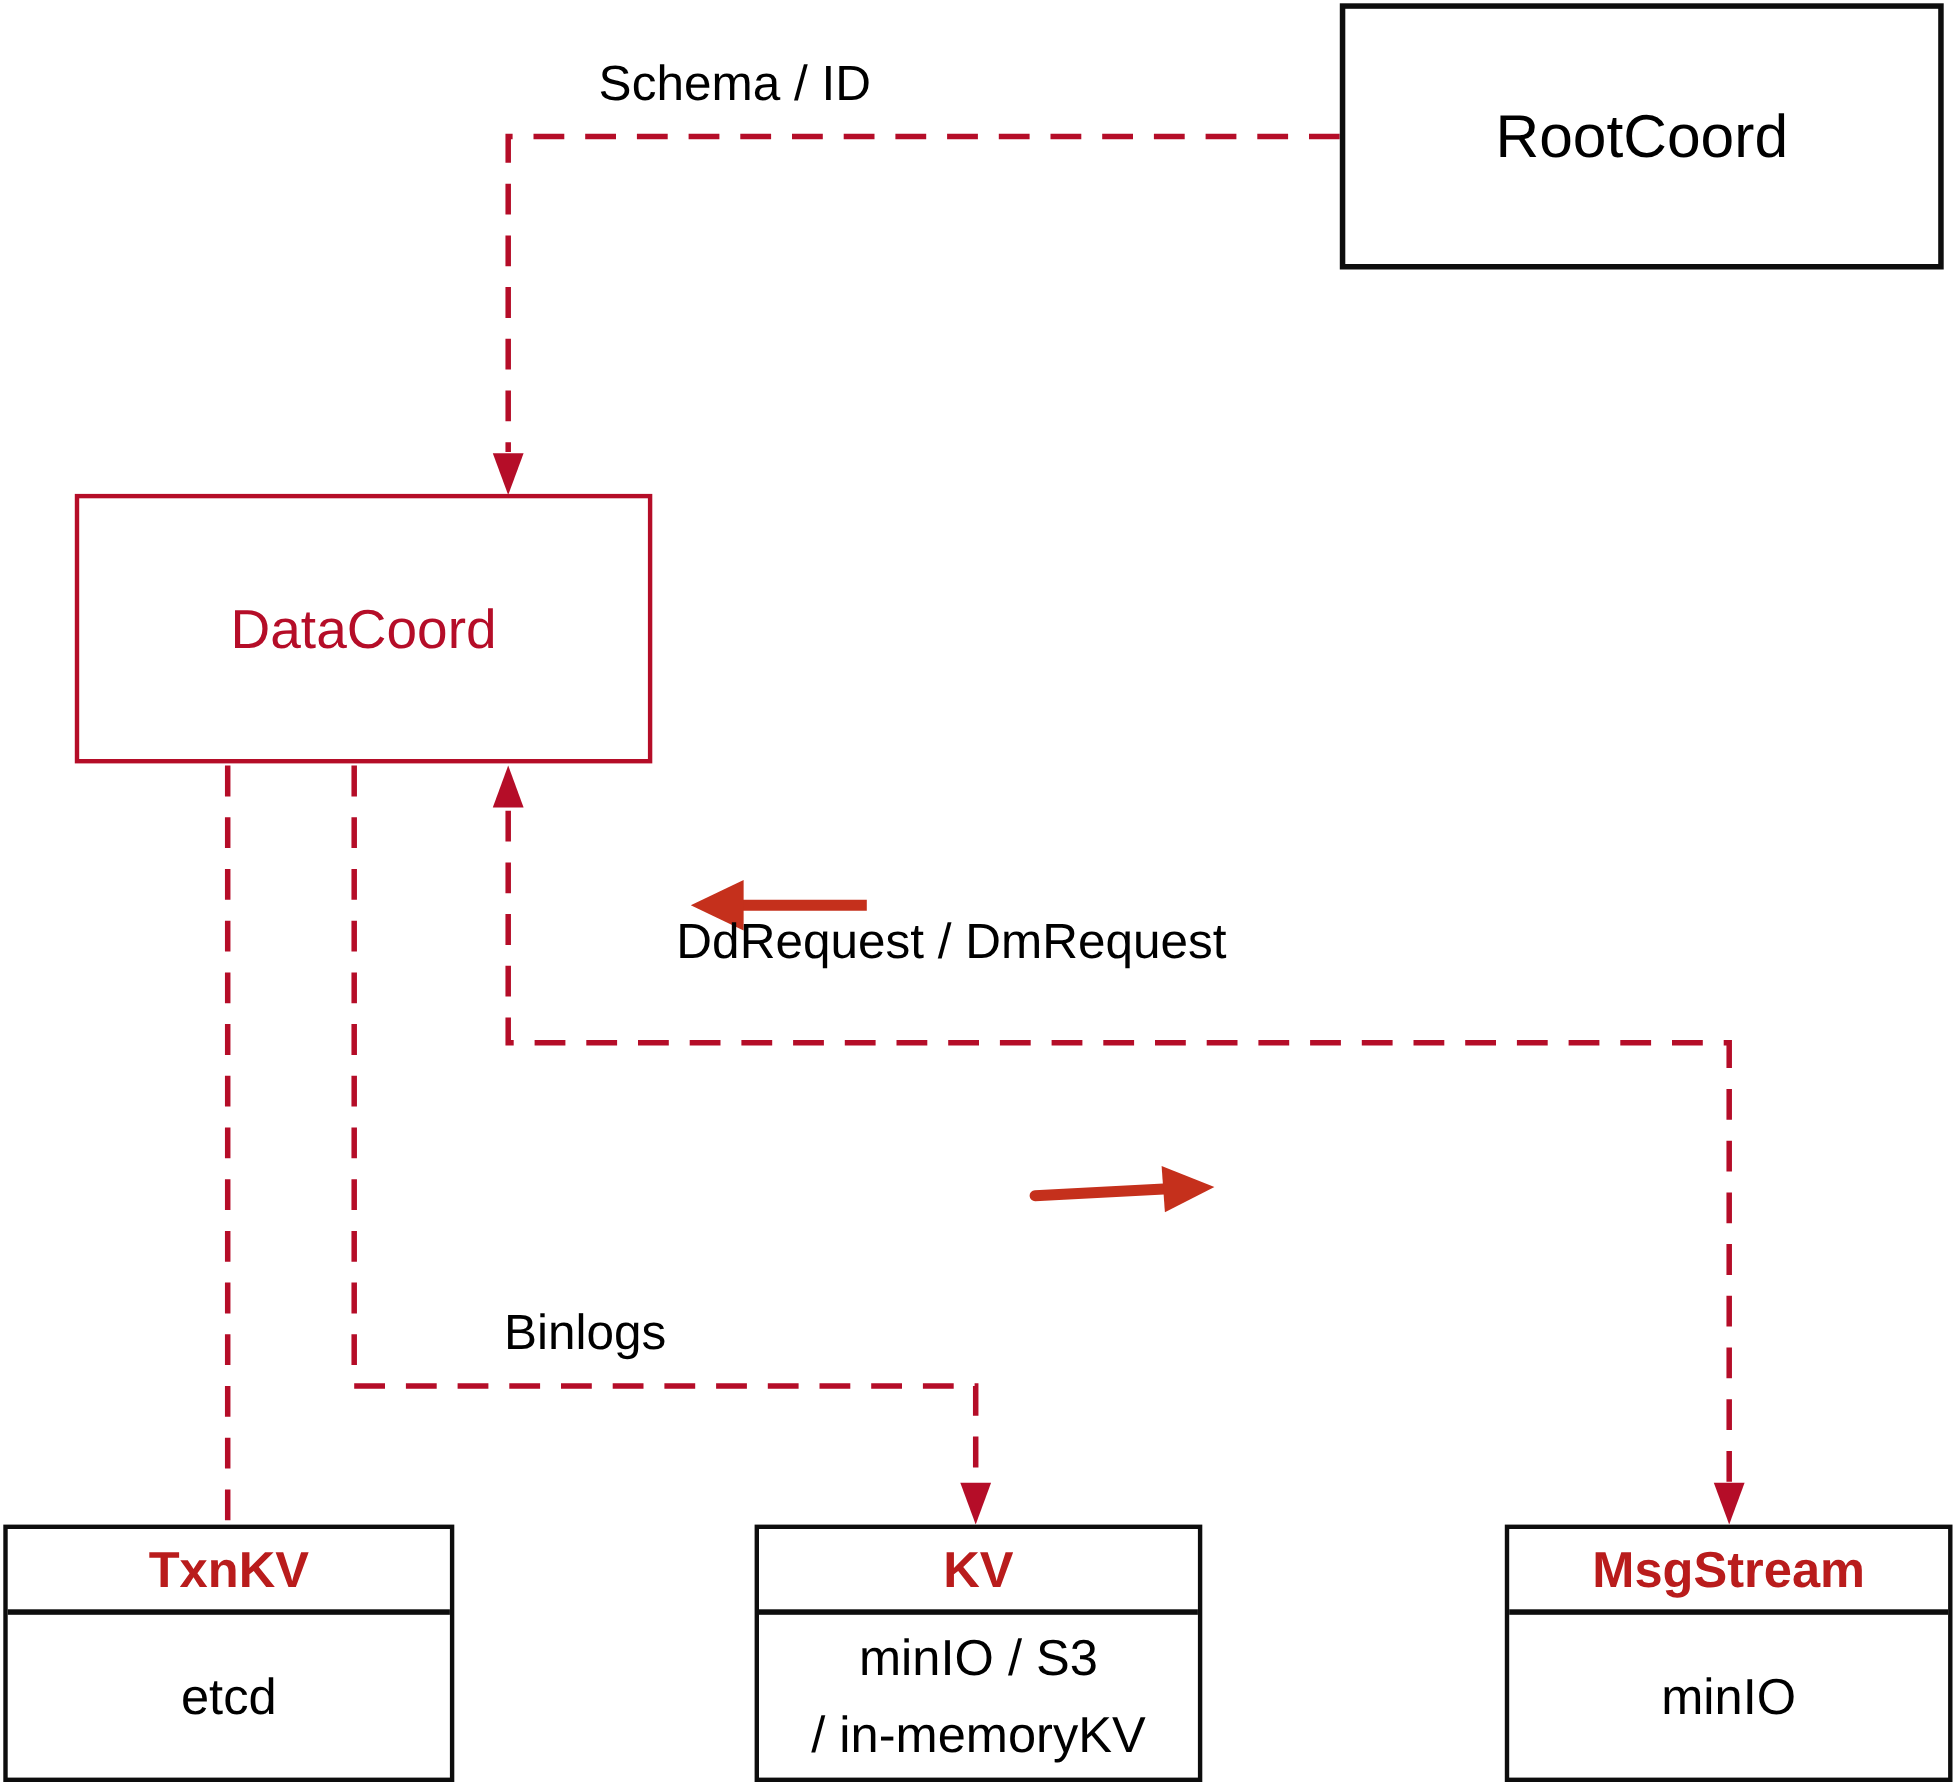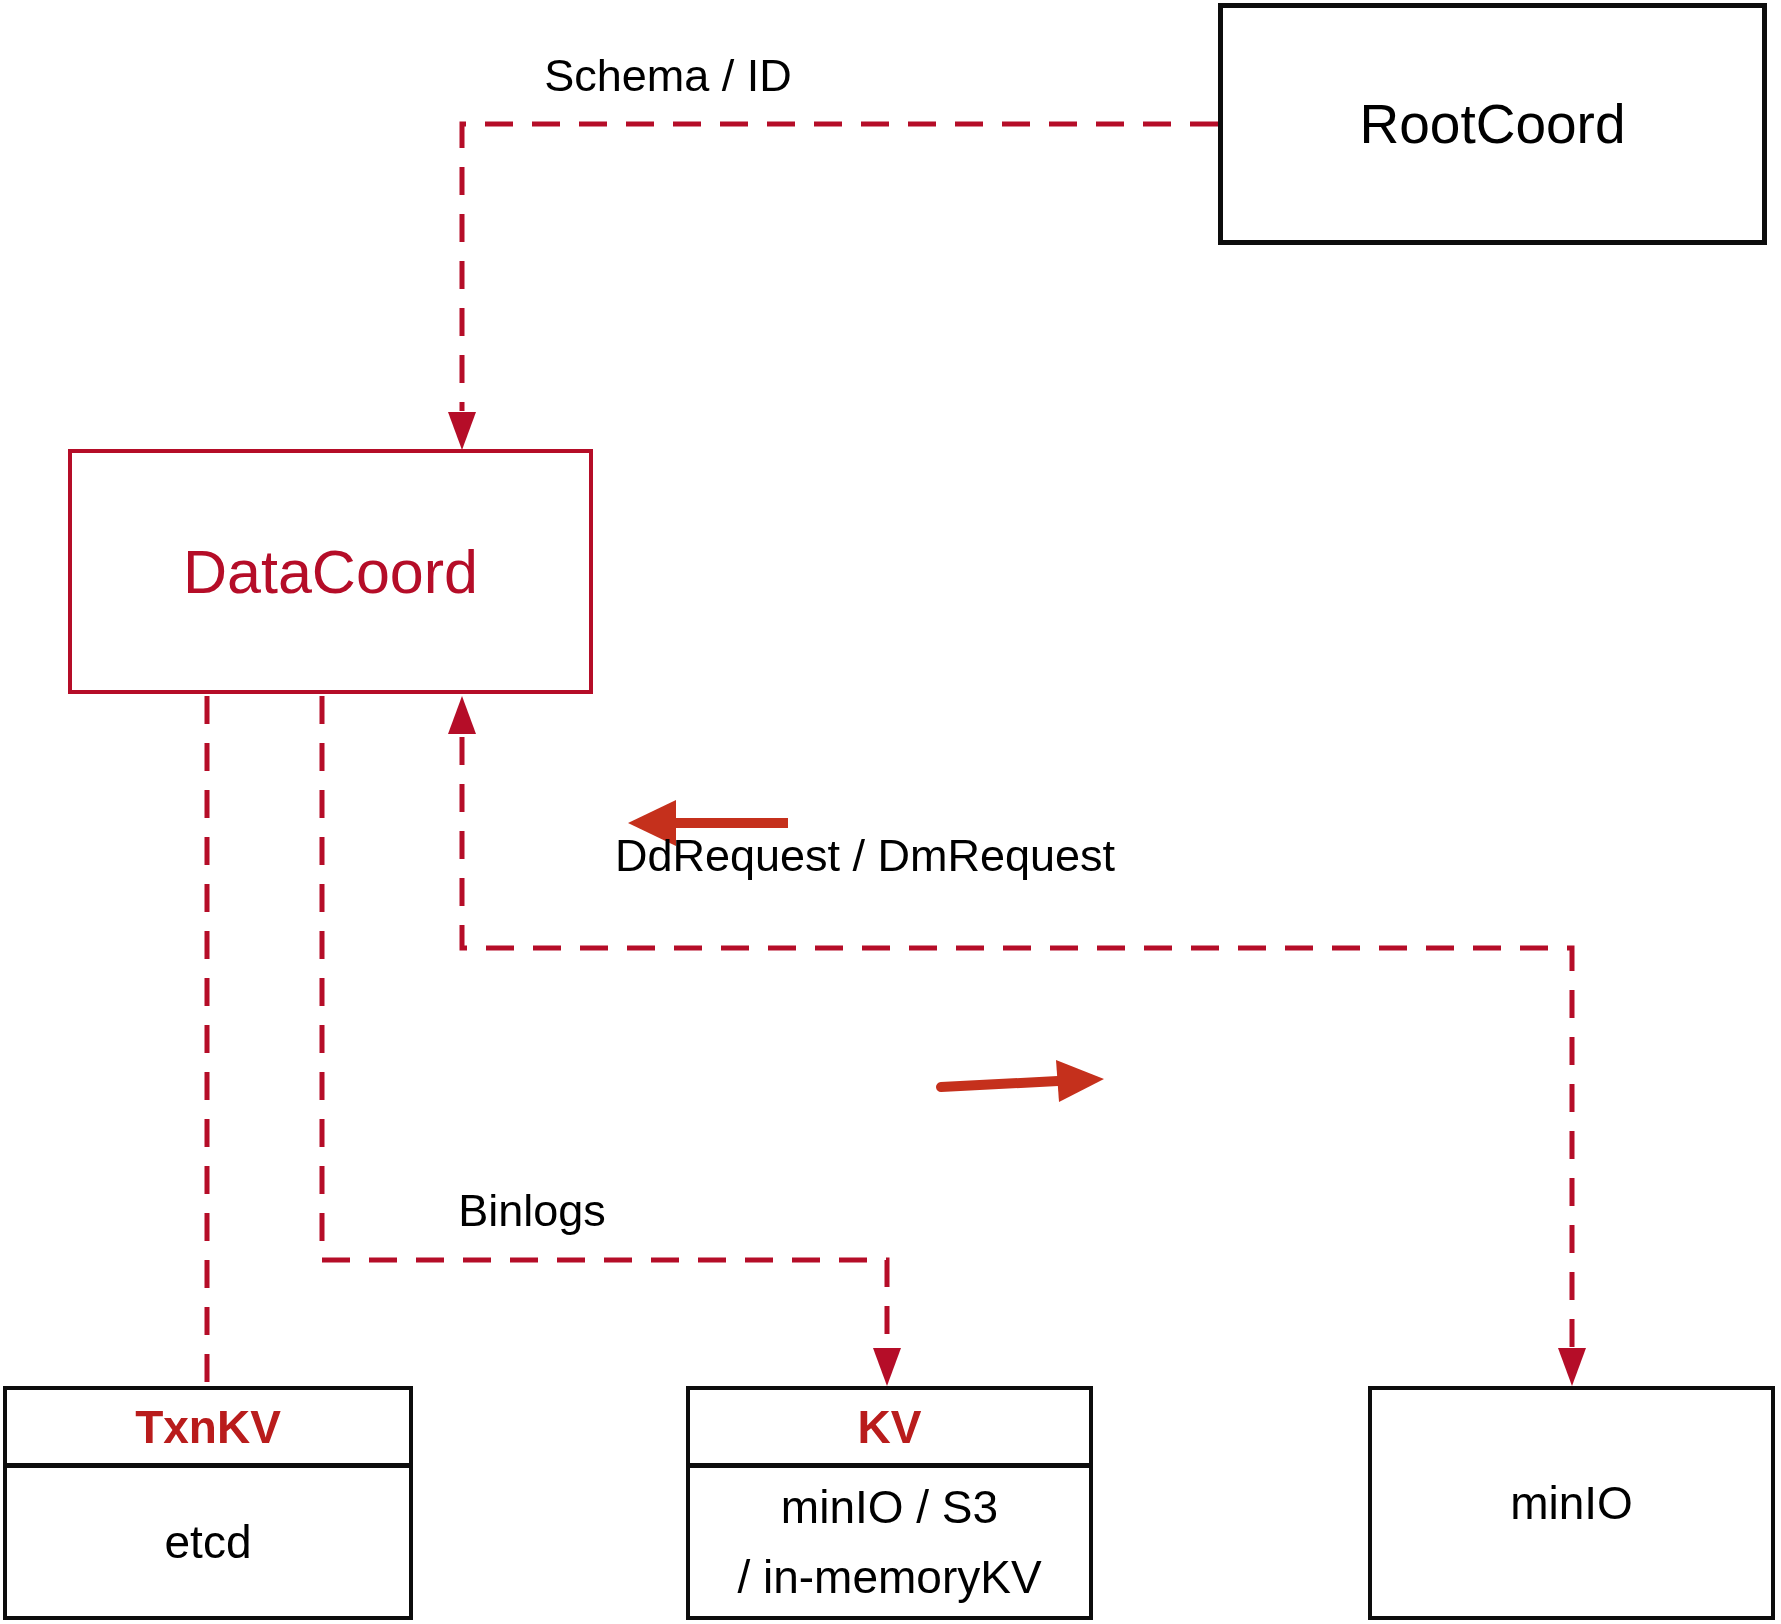--- a/index.html
+++ b/index.html
@@ -36,21 +36,21 @@
     width: 549px; height: 242px;
     border: 5px solid #0d0d0d;
     color: #000000;
     font-size: 55px;
   }
   .node-datacoord {
     left: 68px; top: 449px;
     width: 525px; height: 245px;
     border: 4px solid #b50d28;
     color: #b50d28;
-    font-size: 61px;
+    font-size: 50px;
   }
   .table-node {
     position: absolute;
     box-sizing: border-box;
     background: #ffffff;
     border: 4px solid #0d0d0d;
     display: flex;
     flex-direction: column;
     z-index: 1;
     top: 1386px;
@@ -139,20 +139,21 @@
 
   <div class="table-node node-kv">
     <div class="t-header">KV</div>
     <div class="t-body">
       <div>minIO / S3</div>
       <div>/ in-memoryKV</div>
     </div>
   </div>
 
   <div class="table-node node-msgstream">
+    <div class="t-header">MsgStream</div>
     <div class="t-body">minIO</div>
   </div>
 
   <div class="edge-label lbl-schema">Schema / ID</div>
   <div class="edge-label lbl-ddreq">DdRequest / DmRequest</div>
   <div class="edge-label lbl-binlogs">Binlogs</div>
 
 </div>
 
 </body></html>

